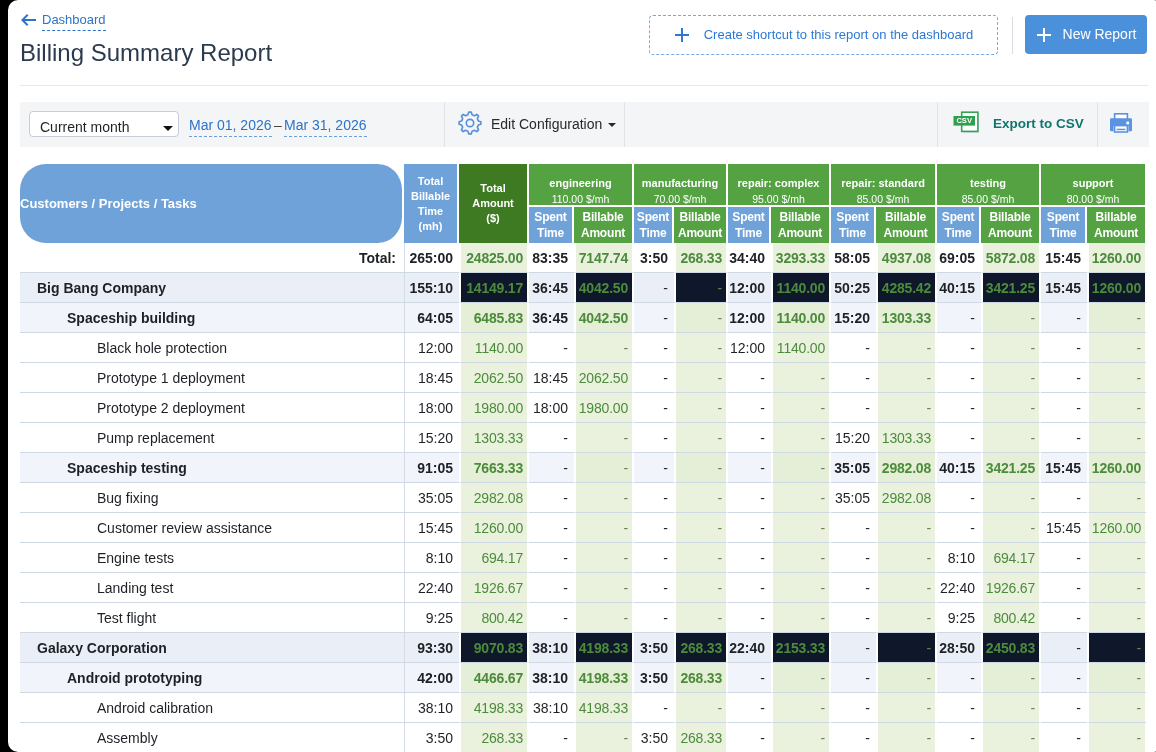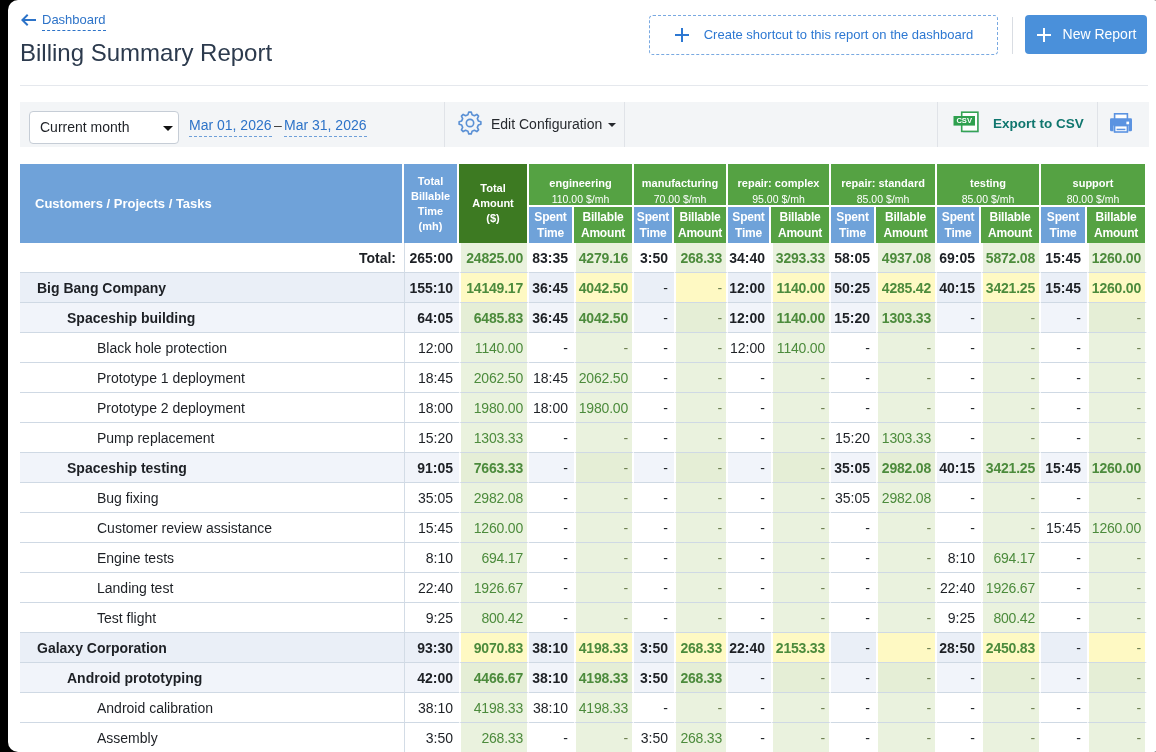--- a/index.html
+++ b/index.html
@@ -8,48 +8,48 @@
 .back .lnk{border-bottom:1px dashed #2d73c8;padding-bottom:3px;}
 h1{position:absolute;left:12px;top:39px;font-size:24px;font-weight:500;color:#2c3a4d;}
 .hr1{position:absolute;left:12px;top:85px;width:1128px;height:1px;background:#e5e8ed;}
 .shortcut{position:absolute;left:641px;top:15px;width:349px;height:40px;border:1px dashed #79a9e1;border-radius:4px;color:#2d78d2;font-size:13px;line-height:38px;text-align:center;}
 .shortcut svg{vertical-align:-4px;margin-right:14px;}
 .vsep{position:absolute;left:1004px;top:17px;width:1px;height:37px;background:#d9dde3;}
 .newrep{position:absolute;left:1017px;top:15px;width:122px;height:39px;background:#4a90da;border-radius:4px;color:#fff;font-size:14px;font-weight:500;line-height:39px;text-align:center;}
 .newrep svg{vertical-align:-3.5px;margin-right:11px;}
 .toolbar{position:absolute;left:12px;top:102px;width:1129px;height:45px;background:#f3f5f7;}
 .tb-sep{position:absolute;top:0;width:1px;height:45px;background:#e0e3e8;}
-.sel{position:absolute;left:9px;top:9px;width:150px;height:33px;background:#fff;border:1px solid #c6cdd6;border-radius:4px;font-size:14px;color:#1e2126;line-height:31px;padding-left:10px;}
+.sel{position:absolute;left:9px;top:9px;width:150px;height:26px;background:#fff;border:1px solid #c6cdd6;border-radius:4px;font-size:14px;color:#1e2126;line-height:31px;padding-left:10px;}
 .sel .car{position:absolute;right:5px;top:14px;width:0;height:0;border-left:5px solid transparent;border-right:5px solid transparent;border-top:5px solid #111;}
 .dlink{position:absolute;top:15px;font-size:14px;color:#2d73c8;border-bottom:1px dashed #6f9fd8;padding-bottom:3px;}
 .dash1{position:absolute;left:254px;top:15px;font-size:14px;color:#444;}
 .editc{position:absolute;left:471px;top:14px;font-size:14px;color:#26292e;}
 .editc .car{display:inline-block;vertical-align:2px;margin-left:6px;width:0;height:0;border-left:4.5px solid transparent;border-right:4.5px solid transparent;border-top:4.5px solid #26292e;}
 .gear{position:absolute;left:437px;top:8px;}
 .csvic{position:absolute;left:933px;top:9px;}
 .exportc{position:absolute;left:973px;top:14px;font-size:13.5px;font-weight:bold;color:#0f766e;}
 .printer{position:absolute;left:1090px;top:11px;}
 table{position:absolute;left:12px;top:164px;width:1126px;border-collapse:separate;border-spacing:0;table-layout:fixed;}
 th{font-weight:bold;color:#fff;vertical-align:middle;text-align:center;padding:0;}
-th.cpt{background:#6fa2d9;text-align:left;padding-left:15px;font-size:13px;border-right:2px solid #fff;}
+th.cpt{background:#6fa2d9;text-align:left;padding-left:0;font-size:13px;border-right:2px solid #fff;border-radius:26px;}
 th.tbt{background:#6fa2d9;font-size:11px;line-height:15px;border-right:2px solid #fff;}
 th.ta{background:#3d7a22;font-size:11px;line-height:15px;border-right:2px solid #fff;}
 th.grp{background:#55a243;border-right:2px solid #fff;border-bottom:2px solid #fff;height:43px;padding-top:12px;}
 th.grp .gn{font-size:11px;font-weight:bold;}
 th.grp .gr{font-size:10.5px;font-weight:normal;margin-top:4px;}
 th.st{background:#6fa2d9;font-size:12px;line-height:16px;letter-spacing:-0.2px;border-right:2px solid #fff;height:20px;}
 th.ba{background:#55a243;font-size:12px;line-height:16px;letter-spacing:-0.2px;border-right:2px solid #fff;height:36px;}
 td{height:30px;font-size:14px;color:#1d2025;vertical-align:middle;padding:0;border-bottom:1px solid #cfd9e4;}
 td.lbl{text-align:left;}
 td.num{text-align:right;padding-right:6px;}
 td.grn{text-align:right;padding-right:4px;letter-spacing:-0.2px;border-left:2px solid #fff;border-right:2px solid #fff;color:#4c8b3c;}
 tr.total td{font-weight:bold;}
 tr.total td.grn{background:#e9f1dd;margin-top:16px;}
 tr.comp td{font-weight:bold;background:#eaeff7;}
-tr.comp td.grn{background:#fef9c3;}
+tr.comp td.grn{background:#0f172a;}
 tr.proj td{font-weight:bold;background:#f1f4fa;}
 tr.proj td.grn{background:#e5eed6;}
 tr.task td{background:#fff;}
 tr.task td.grn{background:#eaf2de;}
 td .dash{color:#24282c;font-weight:normal;}
 td.grn .dash{color:#6f8153;}
 tr.comp td.lbl{padding-left:17px;}
 tr.proj td.lbl{padding-left:47px;}
 tr.task td.lbl{padding-left:77px;}
 tr.total td.lbl{text-align:right;padding-right:8px;}
@@ -162,21 +162,21 @@
           <th class="st">Spent<br>Time</th>
           <th class="ba">Billable<br>Amount</th>
         </tr>
       </thead>
       <tbody>
         <tr class="total">
           <td class="lbl">Total:</td>
           <td class="num c2">265:00</td>
           <td class="grn">24825.00</td>
           <td class="num">83:35</td>
-          <td class="grn">4279.16</td>
+          <td class="grn">7147.74</td>
           <td class="num">3:50</td>
           <td class="grn">268.33</td>
           <td class="num">34:40</td>
           <td class="grn">3293.33</td>
           <td class="num">58:05</td>
           <td class="grn">4937.08</td>
           <td class="num">69:05</td>
           <td class="grn">5872.08</td>
           <td class="num">15:45</td>
           <td class="grn">1260.00</td>

